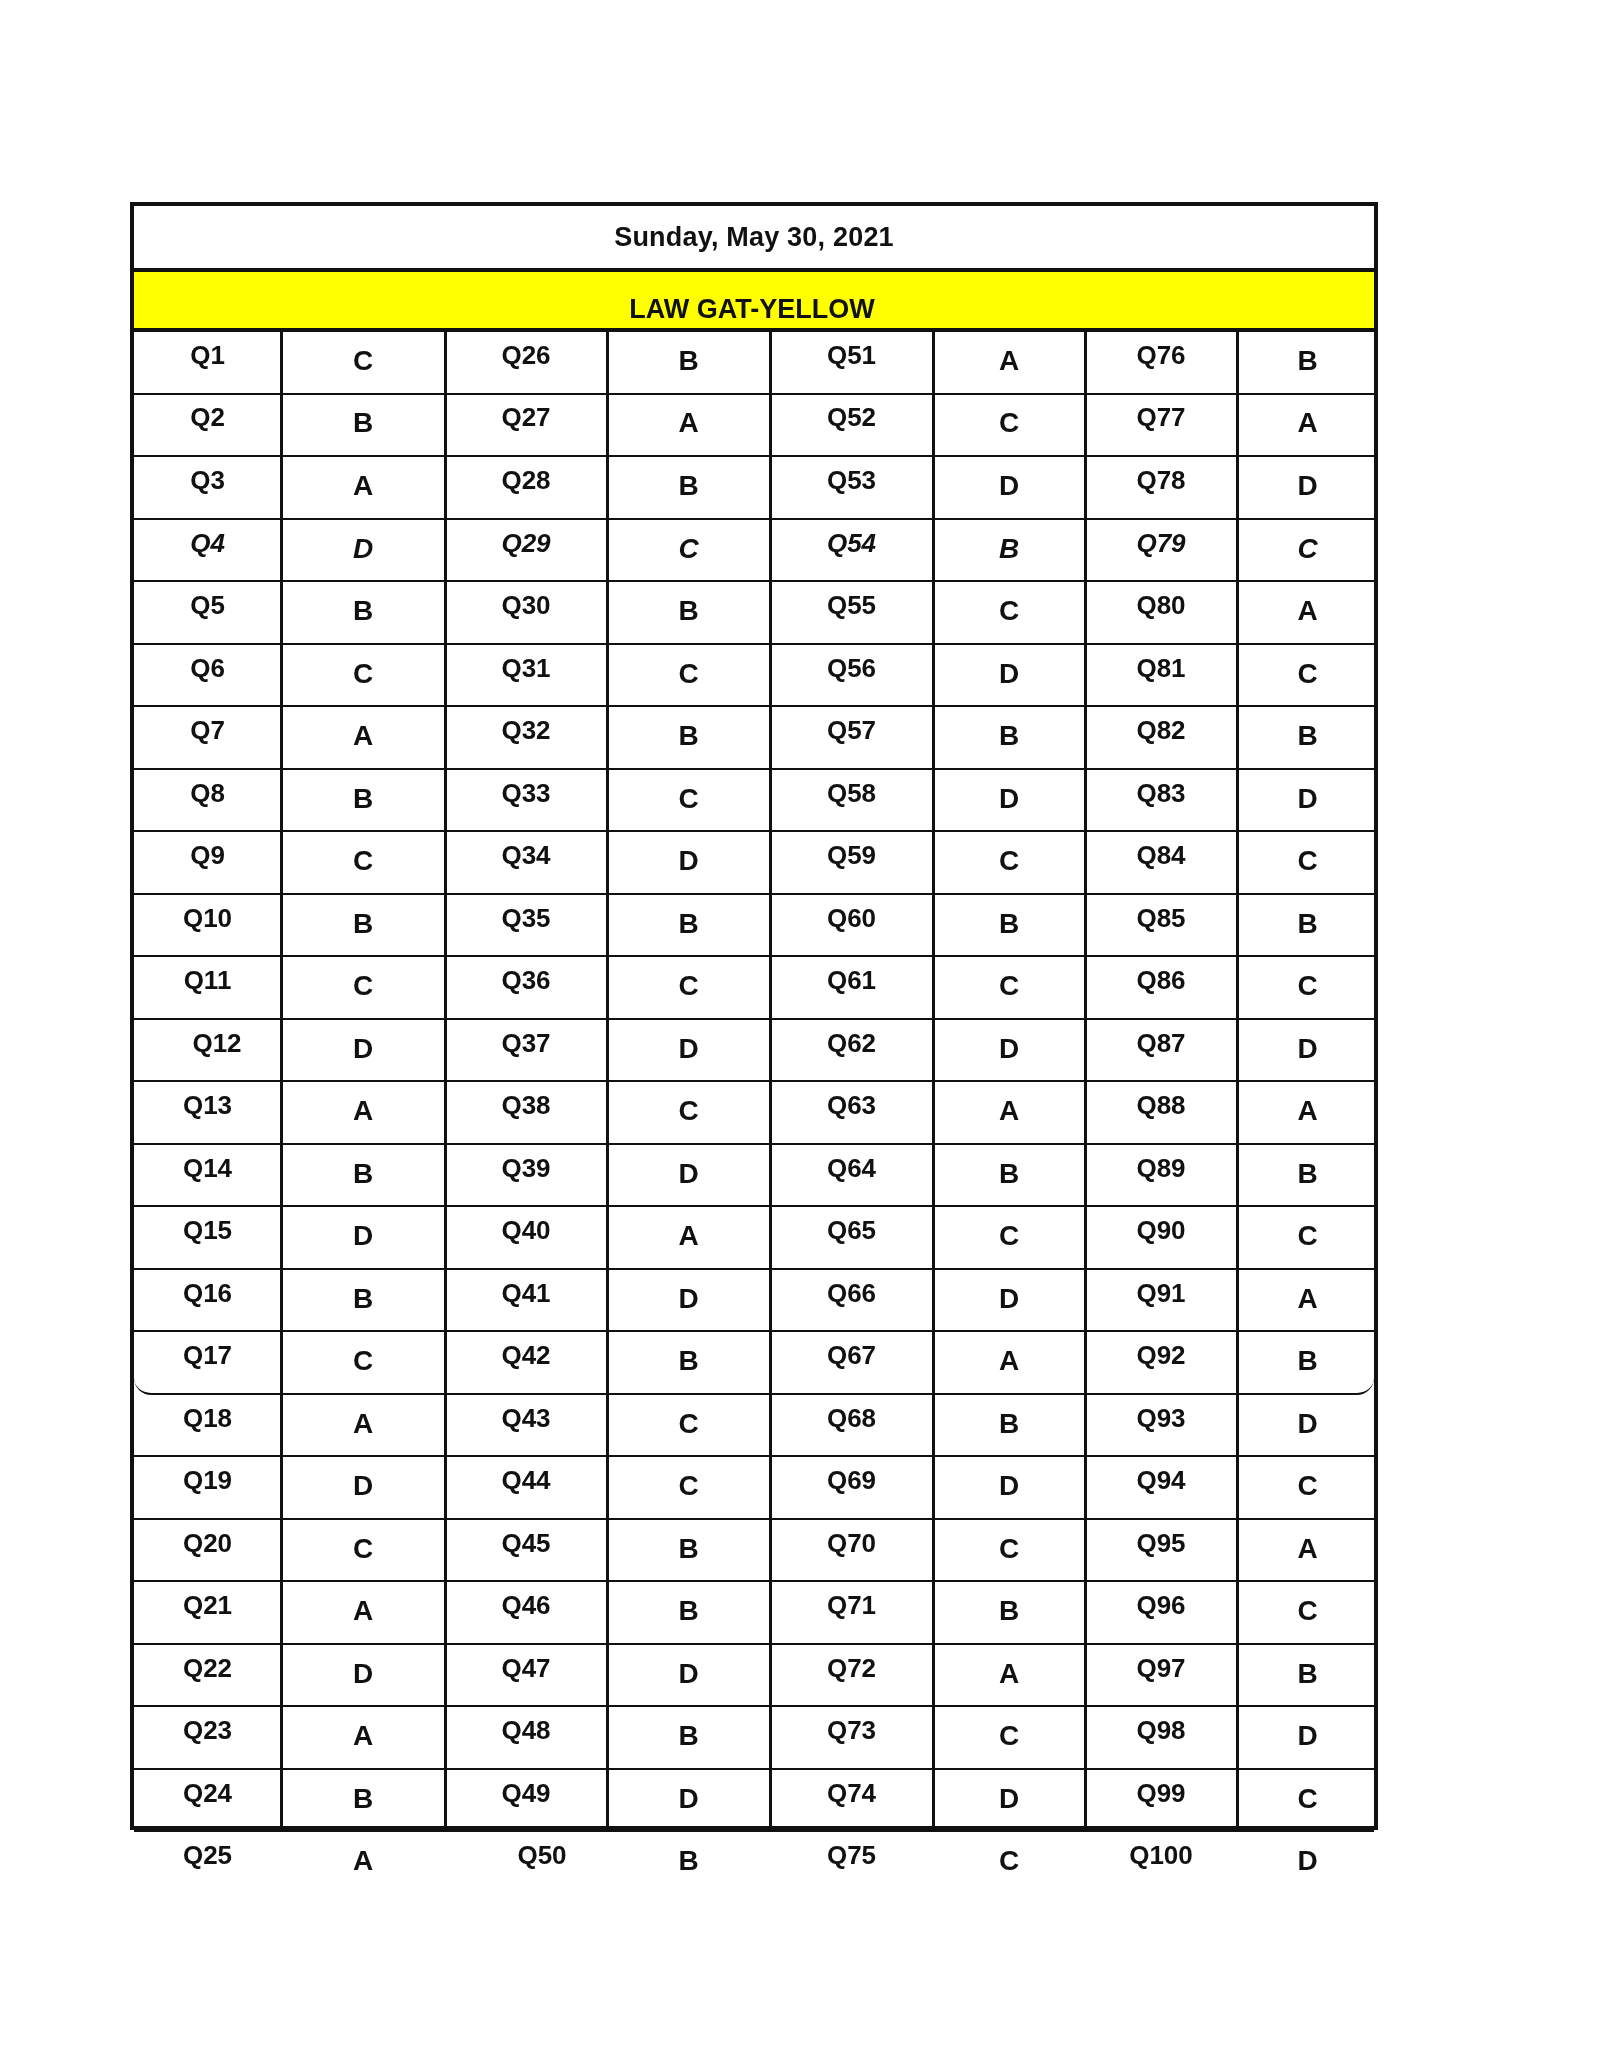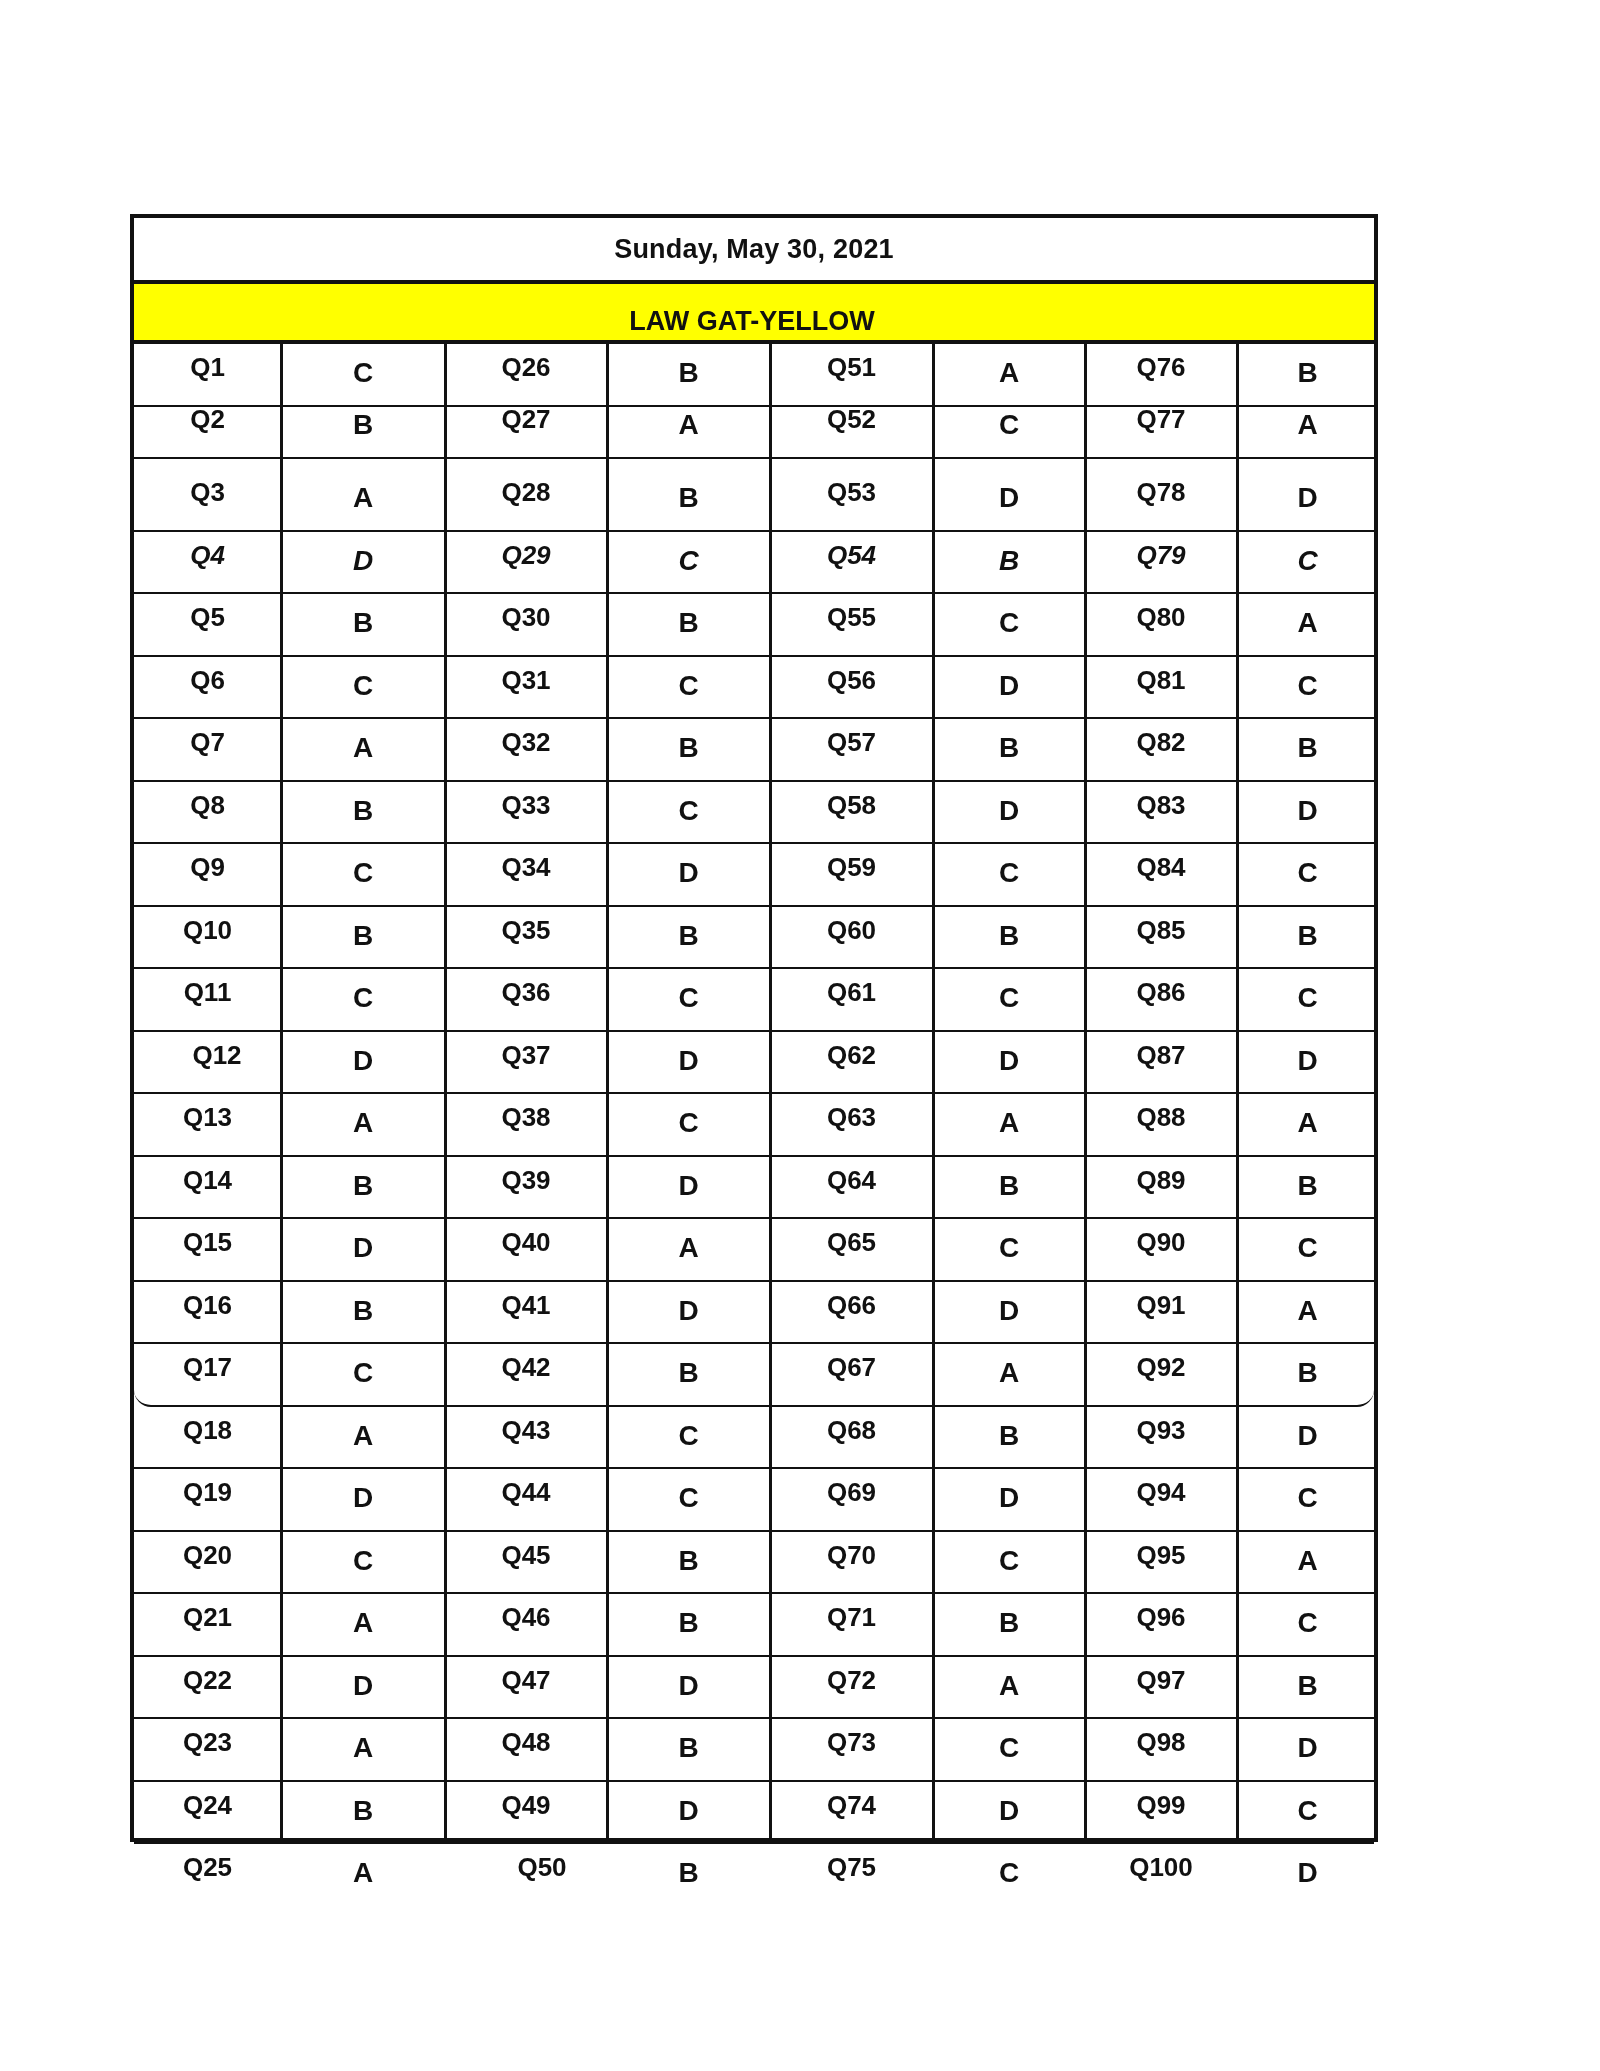--- a/index.html
+++ b/index.html
@@ -1,19 +1,19 @@
 <!DOCTYPE html>
 <html><head>
 <meta charset="utf-8">
 <style>
   html, body { margin:0; padding:0; background:#ffffff; }
   body { width:1600px; height:2071px; position:relative; overflow:hidden;
          font-family:"Liberation Sans", "DejaVu Sans", sans-serif; color:#111; }
   .sheet { position:absolute; left:130px; top:202px; width:1248px; height:1628px;
-           border:4px solid #111; box-sizing:border-box;margin-top:12px; }
+           border:4px solid #111; box-sizing:border-box; }
   .date-row { position:absolute; left:0; top:0; right:0; height:66px;
               border-bottom:4px solid #111; box-sizing:border-box;
               display:flex; align-items:center; justify-content:center; }
   .date-row span { font-size:27px; font-weight:bold; letter-spacing:0.2px; margin-left:0px; }
   .title-row { position:absolute; left:0; right:0; top:66px; height:60px;
                background:#ffff00; border-bottom:4px solid #111; box-sizing:border-box;
                display:flex; align-items:flex-end; justify-content:center; }
   .title-row span { font-size:27px; font-weight:bold; padding-bottom:3px; margin-left:-4px; }
   .grid { position:absolute; left:0; right:0; top:126px; bottom:0; }
   .row { position:absolute; left:0; right:0; height:62.5px;
@@ -39,21 +39,21 @@
       <div class="row" style="top: 0px;">
         <div class="cell q" style="left: 0px; width: 147px;">Q1</div>
         <div class="cell a" style="left: 147px; width: 164px;">C</div>
         <div class="cell q" style="left: 311px; width: 162px;">Q26</div>
         <div class="cell a" style="left: 473px; width: 163px;">B</div>
         <div class="cell q" style="left: 636px; width: 163px;">Q51</div>
         <div class="cell a" style="left: 799px; width: 152px;">A</div>
         <div class="cell q" style="left: 951px; width: 152px;">Q76</div>
         <div class="cell a" style="left: 1103px; width: 141px;">B</div>
       </div>
-      <div class="row" style="top: 52px;">
+      <div class="row" style="top: 62px;">
         <div class="cell q" style="left: 0px; width: 147px;">Q2</div>
         <div class="cell a" style="left: 147px; width: 164px;">B</div>
         <div class="cell q" style="left: 311px; width: 162px;">Q27</div>
         <div class="cell a" style="left: 473px; width: 163px;">A</div>
         <div class="cell q" style="left: 636px; width: 163px;">Q52</div>
         <div class="cell a" style="left: 799px; width: 152px;">C</div>
         <div class="cell q" style="left: 951px; width: 152px;">Q77</div>
         <div class="cell a" style="left: 1103px; width: 141px;">A</div>
       </div>
       <div class="row" style="top: 125px;">

